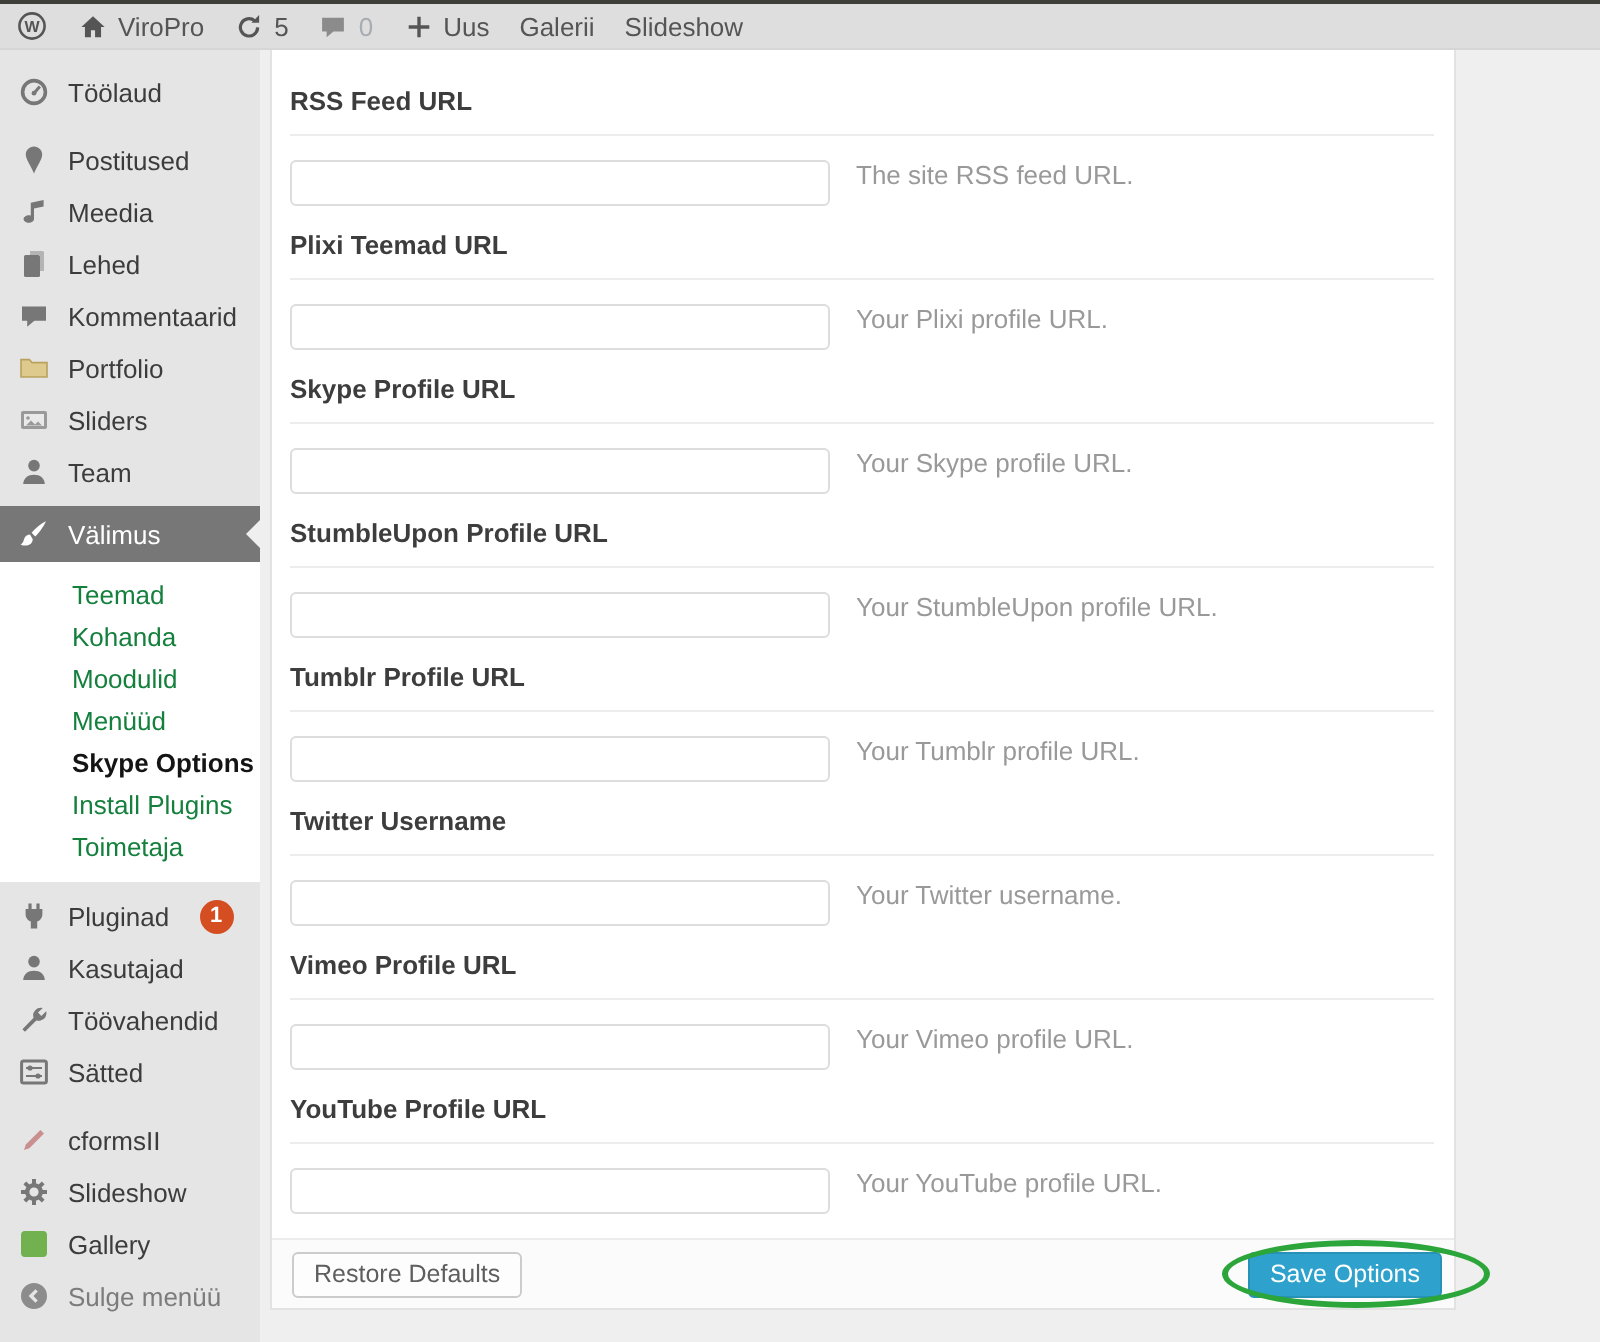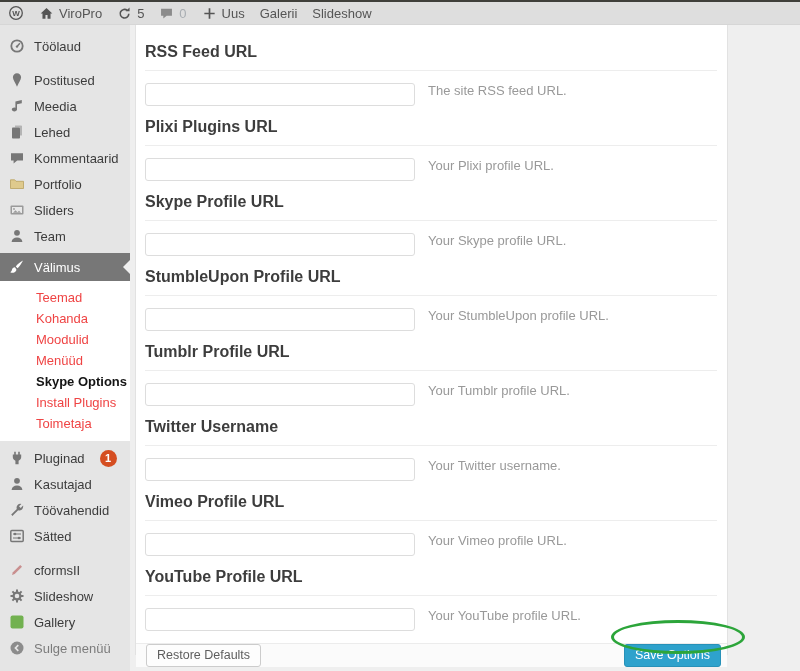--- a/index.html
+++ b/index.html
@@ -41,50 +41,50 @@
   }
   .menu-item.active .mi-icon { color:#fff; }
   .menu-item.active::after {
     content:""; position:absolute; right:0; top:50%; margin-top:-7px;
     border-top:7px solid transparent; border-bottom:7px solid transparent;
     border-right:7px solid #efefef;
   }
   .submenu { background:#fff; padding:6px 0 7px; flex:none; }
   .submenu-item {
     height:21px; line-height:21px; padding-left:36px;
-    color:#ef4444; cursor:pointer; white-space:nowrap;
+    color:#15803d; cursor:pointer; white-space:nowrap;
   }
   .submenu-item.current { color:#141414; font-weight:bold; }
   .badge {
     margin-left:6px; background:#d54e21; color:#fff; border-radius:50%;
     min-width:17px; height:17px; line-height:17px; text-align:center;
     font-size:11px; display:inline-block; font-weight:bold;
   }
   .menu-item.collapse { color:#7c7c7c; margin-top:auto; margin-bottom:14px; }
   
   .content { flex:1; background:#efefef; padding-left:5px; }
   .panel {
     width:593px; height:630px; background:#fff;
     border:1px solid #e2e2e2; border-top:none;
     display:flex; flex-direction:column;
   }
   .fields { padding:18px 10px 0 9px; }
   .field { margin-bottom:12px; }
-  .field-label { font-size:16px; font-weight:bold; color:#3d3d3d; }
+  .field-label { font-size:13px; font-weight:bold; color:#3d3d3d; }
   .field-divider { border-bottom:1px solid #ededed; margin:9px 0 12px; }
   .field-row { display:flex; align-items:flex-start; gap:13px; }
   .field-input {
     width:270px; height:23px; border:1px solid #ddd; border-radius:3px;
     background:#fff; padding:0 6px; font-size:13px; color:#333;
     font-family:"Liberation Sans", sans-serif; outline:none;
   }
   .field-desc { color:#999; font-size:13px; }
   .panel-footer {
     margin-top:auto; height:41px; background:#fbfbfb; border-top:1px solid #ececec;
-    display:flex; justify-content:space-between; padding:0 6px 0 10px;
+    display:flex; align-items:center; justify-content:space-between; padding:0 6px 0 10px;
   }
   .btn {
     font-size:12.5px; border-radius:3px; height:23px; line-height:21px;
     padding:0 10px; cursor:pointer; font-family:"Liberation Sans", sans-serif;
   }
   .btn-secondary { background:#fdfdfd; border:1px solid #ccc; color:#5e5e5e; }
   .btn-primary { background:#2ea2cc; border:1px solid #2791b8; color:#fff; }
   
   .annotation-ellipse {
     position:absolute; left:611px; top:620px; width:134px; height:34px;
@@ -348,21 +348,21 @@
         <div class="field">
           <div class="field-label">RSS Feed URL</div>
           <div class="field-divider"></div>
           <div class="field-row">
             <input class="field-input" value="" style="">
             <span class="field-desc">The site RSS feed URL.</span>
           </div>
         </div>
 
         <div class="field">
-          <div class="field-label">Plixi Plugins URL</div>
+          <div class="field-label">Plixi Teemad URL</div>
           <div class="field-divider"></div>
           <div class="field-row">
             <input class="field-input" value="" style="">
             <span class="field-desc">Your Plixi profile URL.</span>
           </div>
         </div>
 
         <div class="field">
           <div class="field-label">Skype Profile URL</div>
           <div class="field-divider"></div>

